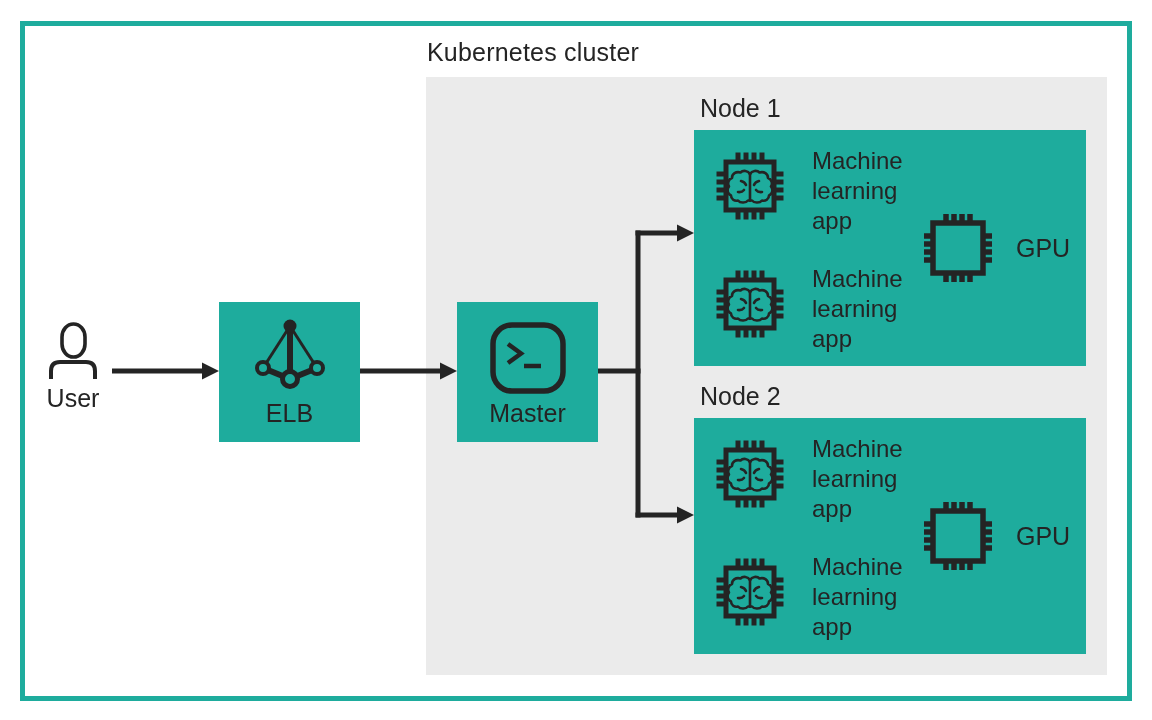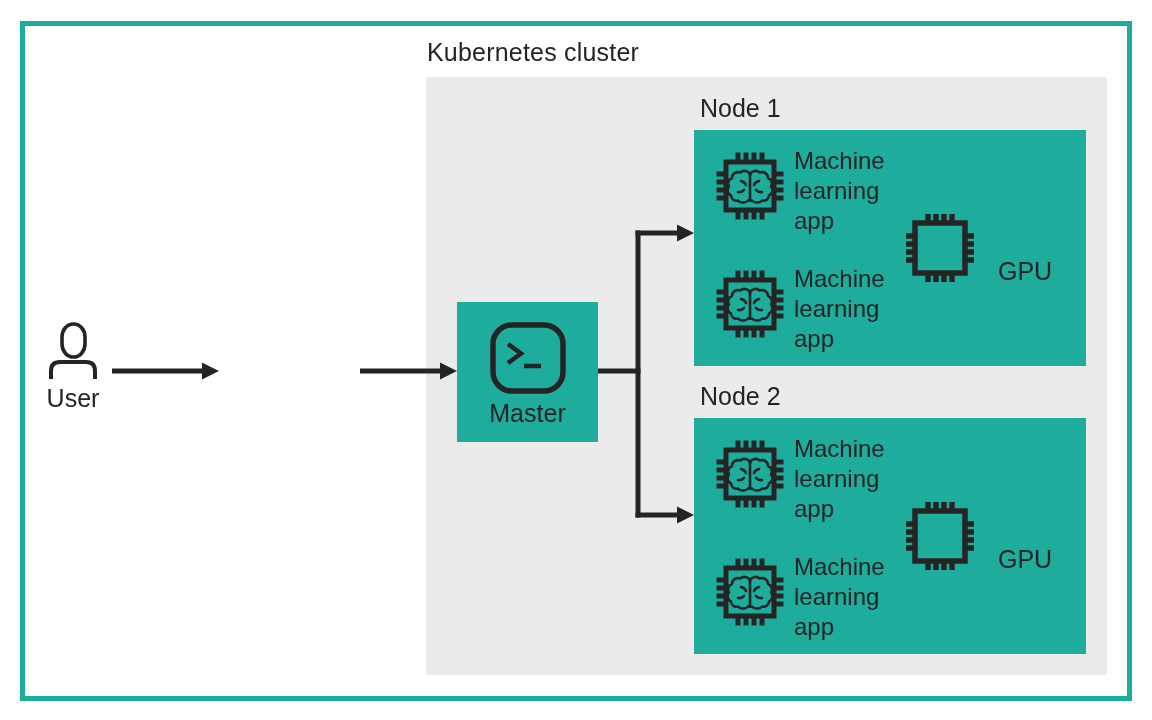--- a/index.html
+++ b/index.html
@@ -53,24 +53,24 @@
   .node-2{top:382px;}
   .node-label{position:absolute;left:6px;top:0;font-size:25px;font-weight:500;}
   .node-box{
     position:absolute;left:0;top:36px;width:392px;height:236px;
     background:var(--accent-teal);
   }
   .ml-row{position:absolute;left:18px;display:flex;align-items:flex-start;}
   .ml-row-1{top:18px;}
   .ml-row-2{top:136px;}
   .ml-label{
-    margin-left:6px;margin-top:-2px;width:112px;
+    margin-left:24px;margin-top:-2px;width:112px;
     font-size:24px;line-height:30px;font-weight:500;
   }
-  .gpu-row{position:absolute;left:208px;top:80px;display:flex;align-items:flex-end;}
+  .gpu-row{position:absolute;left:226px;top:80px;display:flex;align-items:center;}
   .gpu-label{margin-left:20px;font-size:25px;font-weight:500;}
   
   .connectors{position:absolute;left:0;top:0;width:1152px;height:720px;pointer-events:none;}
   .flow-line{stroke:var(--ink);stroke-width:5;fill:none;}
   .flow-head{fill:var(--ink);stroke:none;}
   
   .ink-stroke{stroke:var(--ink);fill:none;}
   .ink-fill{fill:var(--ink);}
   .teal-fill{fill:var(--accent-teal);}
 </style>
@@ -107,20 +107,34 @@
   </svg>
 
   <div class="user-group">
     <svg width="52" height="58" viewBox="0 0 52 58">
       <rect class="ink-stroke" x="15" y="2" width="23" height="33" rx="11.5" ry="13" stroke-width="3.6"></rect>
       <path class="ink-stroke" d="M4,57 V49 Q4,40 13,40 H39 Q48,40 48,49 V57" stroke-width="4"></path>
     </svg>
     <div class="user-label">User</div>
   </div>
 
+  <div class="teal-box elb-box">
+    <svg class="box-icon" width="74" height="76" viewBox="0 0 74 76">
+      <path class="ink-stroke" d="M37,10 L10,52" stroke-width="3"></path>
+      <path class="ink-stroke" d="M37,10 L64,52" stroke-width="3"></path>
+      <path class="ink-stroke" d="M37,10 V63" stroke-width="6"></path>
+      <path class="ink-stroke" d="M10,52 L37,63" stroke-width="6"></path>
+      <path class="ink-stroke" d="M37,63 L64,52" stroke-width="6"></path>
+      <circle class="teal-fill ink-stroke" cx="10" cy="52" r="6" stroke-width="4"></circle>
+      <circle class="teal-fill ink-stroke" cx="64" cy="52" r="6" stroke-width="4"></circle>
+      <circle class="teal-fill ink-stroke" cx="37" cy="63" r="7.5" stroke-width="5"></circle>
+      <circle class="ink-fill" cx="37" cy="10" r="6.5"></circle>
+    </svg>
+    <div class="box-label">ELB</div>
+  </div>
 
   <div class="teal-box master-box">
     <svg class="box-icon" width="76" height="72" viewBox="0 0 76 72">
       <rect class="ink-stroke" x="3" y="3" width="70" height="66" rx="19" stroke-width="5.5"></rect>
       <path class="ink-stroke" d="M18,22 L31,31.5 L18,41" stroke-width="4.5"></path>
       <path class="ink-stroke" d="M34,44 H51" stroke-width="4.5"></path>
     </svg>
     <div class="box-label">Master</div>
   </div>
 

